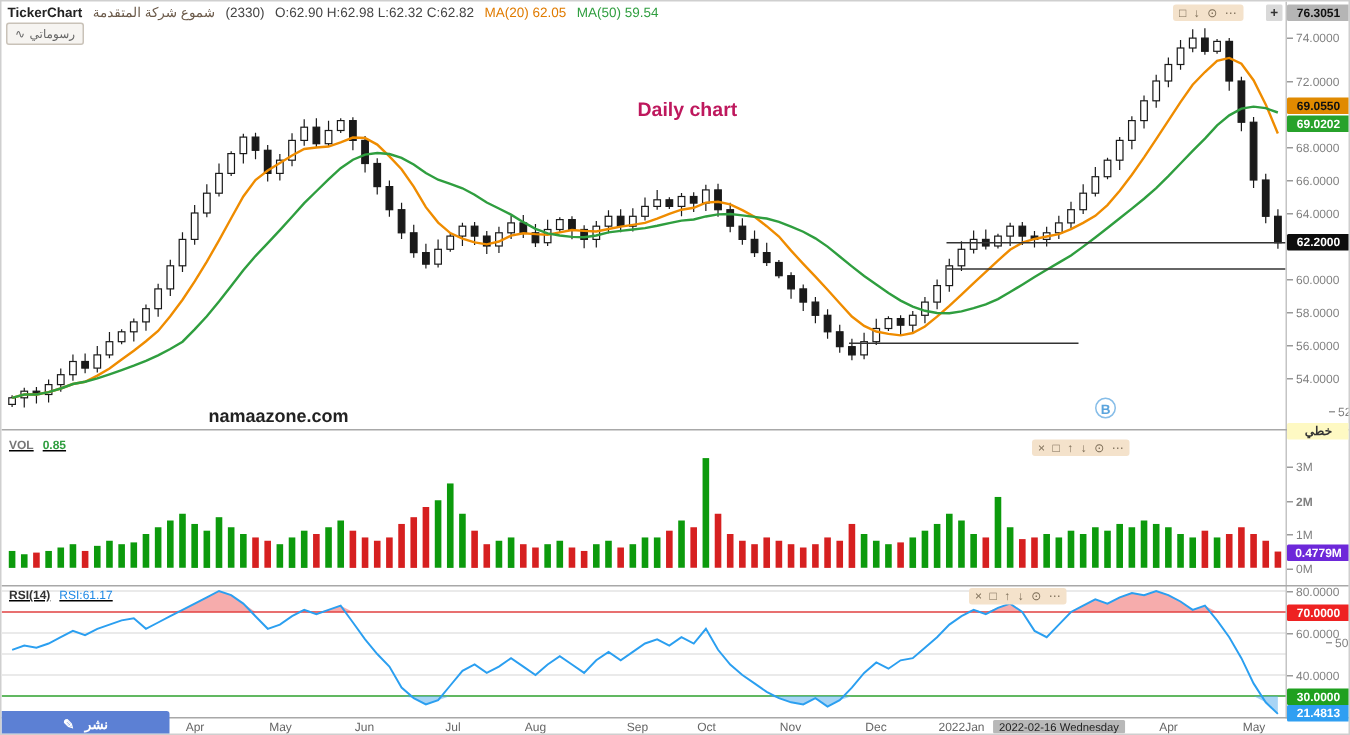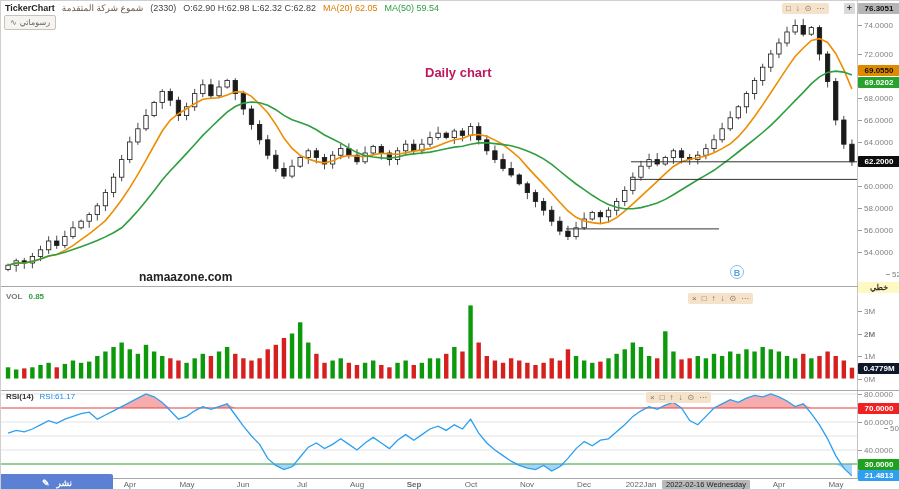--- a/index.html
+++ b/index.html
@@ -7,21 +7,21 @@
        box-sizing:border-box;overflow:hidden;font-family:"Liberation Sans",sans-serif;}
   svg{position:absolute;left:0;display:block;}
   .hdr{position:absolute;top:1px;left:4px;height:12px;display:flex;align-items:center;gap:7px;
        font-size:9px;color:#444;white-space:nowrap;z-index:5;}
   .hdr .app{font-weight:bold;color:#222;}
   .hdr .sym{color:#6b5a4a;}
   .btn-draw{position:absolute;top:14px;left:3px;height:13px;padding:0 5px;display:flex;align-items:center;gap:3px;
        background:#f6f4f1;border:1px solid #c9c2b8;border-radius:2px;font-size:8px;color:#666;z-index:5;}
   .annot{position:absolute;top:64px;left:424px;font-size:13px;font-weight:bold;color:#be185d;z-index:4;}
   .wmark{position:absolute;top:269px;left:138px;font-size:12px;font-weight:bold;color:#222;z-index:4;}
-  .pane-label{position:absolute;display:flex;gap:6px;font-size:8px;font-weight:bold;z-index:5;}
+  .pane-label{position:absolute;display:flex;gap:6px;font-size:8px;font-weight:bold;z-index:5;text-decoration:underline;}
   .sep{position:absolute;left:0;width:900px;height:0;border-top:1px solid #a8a8a8;z-index:6;}
   .axis-border{position:absolute;left:856px;top:0;width:0;height:478px;border-left:1px solid #c4c4c4;z-index:3;}
   .tick{position:absolute;left:857px;display:flex;align-items:center;gap:2px;font-size:8px;color:#808080;z-index:4;}
   .tick::before{content:"";width:4px;border-top:1px solid #9a9a9a;}
   .chip{position:absolute;left:857px;width:42px;box-sizing:border-box;text-align:center;font-size:8px;
         font-weight:bold;padding:1px 0;border-radius:1px;z-index:7;}
   .toolbar{position:absolute;display:flex;align-items:center;gap:5px;background:#f4e2cb;border-radius:2px;
         padding:1px 4px;font-size:8px;color:#7d6e58;z-index:8;}
   .toolbar span{cursor:pointer;}
   .plus-chip{position:absolute;top:2px;left:843px;width:11px;height:11px;line-height:11px;text-align:center;
@@ -638,21 +638,21 @@
       <span>↓</span>
       <span>⊙</span>
       <span>⋯</span>
     </div>
 
   <div class="chip" style="top:2px;background:#b5b5b5;color:#111">76.3051</div>
   <div class="chip" style="top:64px;background:#e08a00;color:#111">69.0550</div>
   <div class="chip" style="top:76px;background:#27a22b;color:#fff">69.0202</div>
   <div class="chip" style="top:155px;background:#0d0d0d;color:#fff">62.2000</div>
   <div class="chip" style="top:281px;background:#fef9c3;color:#333">خطي</div>
-  <div class="chip" style="top:362px;background:#0f172a;color:#fff">0.4779M</div>
+  <div class="chip" style="top:362px;background:#6d28d9;color:#fff">0.4779M</div>
   <div class="chip" style="top:402px;background:#ee2222;color:#fff">70.0000</div>
   <div class="chip" style="top:458px;background:#1fa01f;color:#fff">30.0000</div>
   <div class="chip" style="top:469px;background:#2f9ff2;color:#fff">21.4813</div>
 
   <div id="axis-ticks">
       <div class="tick" style="top: 20px;">74.0000</div>
       <div class="tick" style="top: 49px;">72.0000</div>
       <div class="tick" style="top: 93px;">68.0000</div>
       <div class="tick" style="top: 115px;">66.0000</div>
       <div class="tick" style="top: 137px;">64.0000</div>
@@ -676,21 +676,21 @@
   <div class="sep" style="top:477px"></div>
   <div class="axis-border"></div>
 
   <div class="months" id="months">
       <div class="month" style="left: 72px;">Mar</div>
       <div class="month" style="left: 129px;">Apr</div>
       <div class="month" style="left: 186px;">May</div>
       <div class="month" style="left: 242px;">Jun</div>
       <div class="month" style="left: 301px;">Jul</div>
       <div class="month" style="left: 356px;">Aug</div>
-      <div class="month" style="left: 413px; font-weight: bold;">Sep</div>
+      <div class="month" style="left: 424px;">Sep</div>
       <div class="month" style="left: 470px;">Oct</div>
       <div class="month" style="left: 526px;">Nov</div>
       <div class="month" style="left: 583px;">Dec</div>
       <div class="month" style="left: 640px;">2022Jan</div>
       <div class="month hl" style="left: 705px;">2022-02-16 Wednesday</div>
       <div class="month" style="left: 778px;">Apr</div>
       <div class="month" style="left: 835px;">May</div>
     </div>
 
   <div class="btn-publish">

